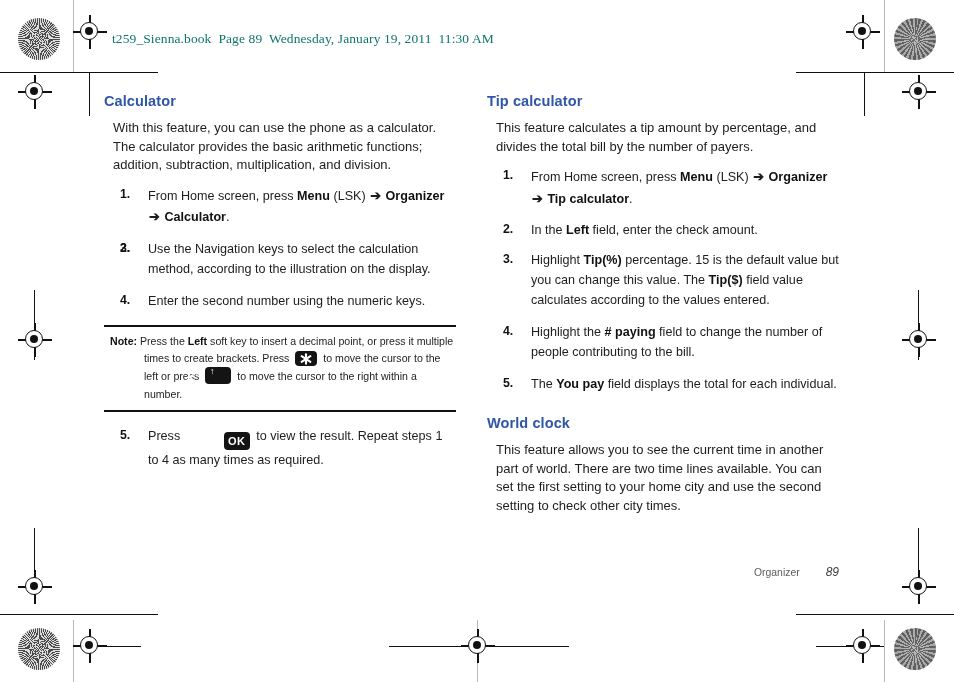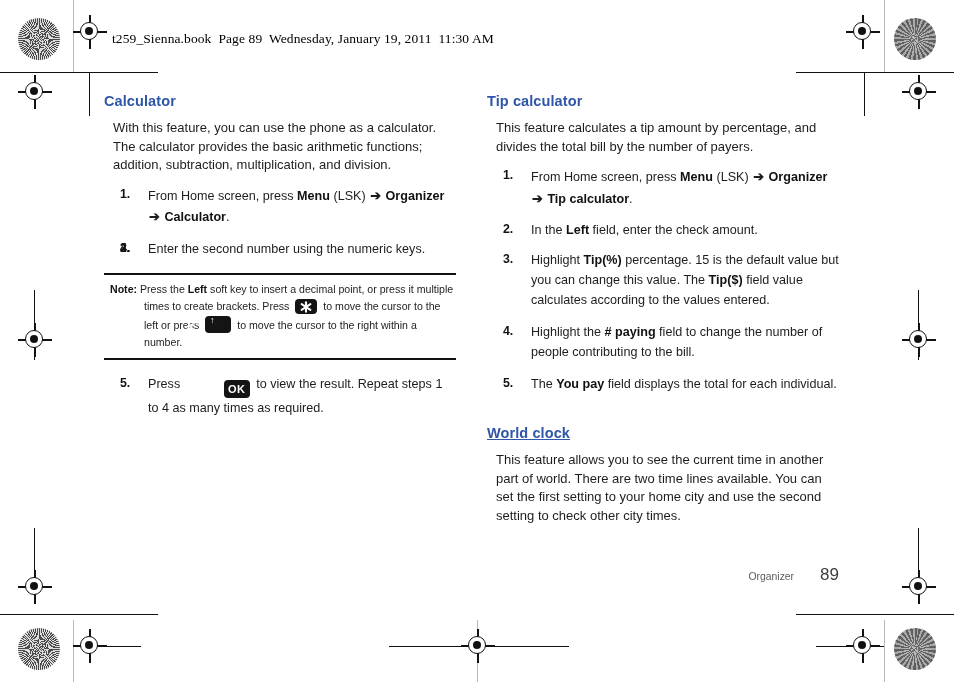--- a/index.html
+++ b/index.html
@@ -85,21 +85,21 @@
   .crop-line.thin { background: #b9b9b9; }
   .crop-line.thin.v { width: 1px; }
 
   
   .running-header {
     position: absolute;
     left: 112px;
     top: 31px;
     font-family: "Liberation Serif", serif;
     font-size: 13.5px;
-    color: #000000;
+    color: #0f766e;
     white-space: pre;
     letter-spacing: .1px;
   }
 
   
   .column {
     position: absolute;
     top: 94px;
     width: 352px;
   }
@@ -107,21 +107,21 @@
   .column.right { left: 487px; }
 
   h2.section-head {
     font-size: 14.5px;
     font-weight: bold;
     color: #2f56a7;
     margin: 0 0 9px 0;
     letter-spacing: .1px;
     line-height: 1.1;
   }
-  .section-head.spaced-top { margin-top: 32px; text-decoration: underline; }
+  .section-head.spaced-top { margin-top: 22px; }
 
   p.body-text {
     margin: 0 0 10px 0;
     padding-left: 9px;
     font-size: 13px;
     line-height: 1.44;
     color: #1d1d1d;
   }
 
   ol.steps {
@@ -230,21 +230,21 @@
   .footer {
     position: absolute;
     left: 487px;
     top: 565px;
     width: 352px;
     font-size: 10.4px;
     color: #5c5c5c;
     text-align: right;
   }
   .footer .sec { margin-right: 26px; }
-  .footer .pg  { font-size: 17px; color: #3d3d3d; }
+  .footer .pg  { font-size: 12px; color: #3d3d3d; font-style: italic; }
 </style>
 </head>
 <body>
 
 <div id="page">
 
   <div class="starburst" style="left:18px; top:18px;"></div>
 
   <div class="crop-line thin v" style="left:73px; top:0px; height:72px;"></div>
   <div class="crop-line h" style="left:0px; top:72px; width:158px;"></div>
@@ -354,20 +354,21 @@
         <span class="num">1.</span>
         <span>From Home screen, press </span><b>Menu</b><span> (LSK) </span><span class="arrow">➔</span><b> Organizer </b><span class="arrow">➔</span><b> Calculator</b><span>.</span>
       </li>
 
       <li class="step">
         <span class="num">2.</span>
       </li>
 
       <li class="step">
         <span class="num">3.</span>
+        <span>Use the Navigation keys to select the calculation method, according to the illustration on the display.</span>
       </li>
 
       <li class="step">
         <span class="num">4.</span>
         <span>Enter the second number using the numeric keys.</span>
       </li>
 
     </ol>
 
     <div class="note-block hanging">

